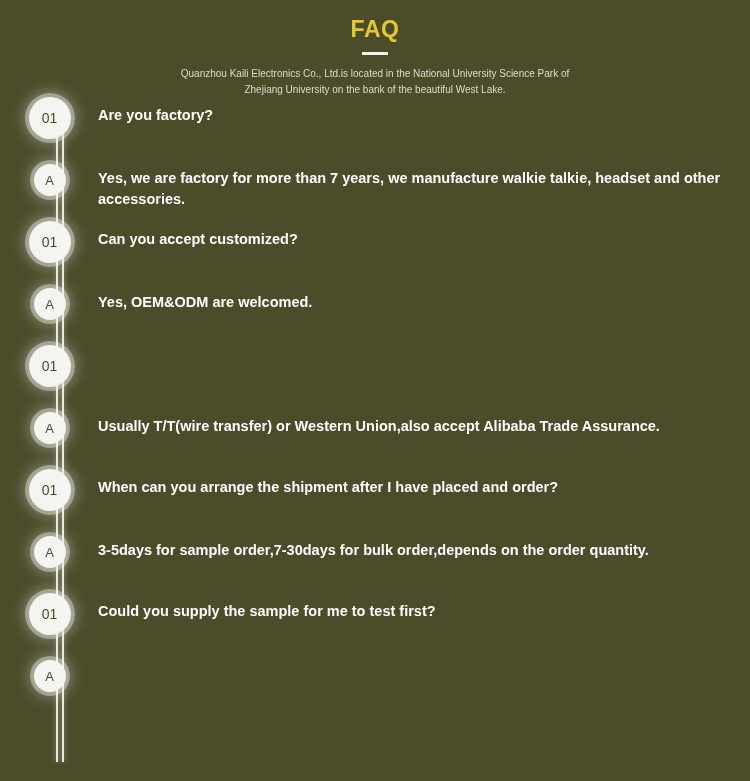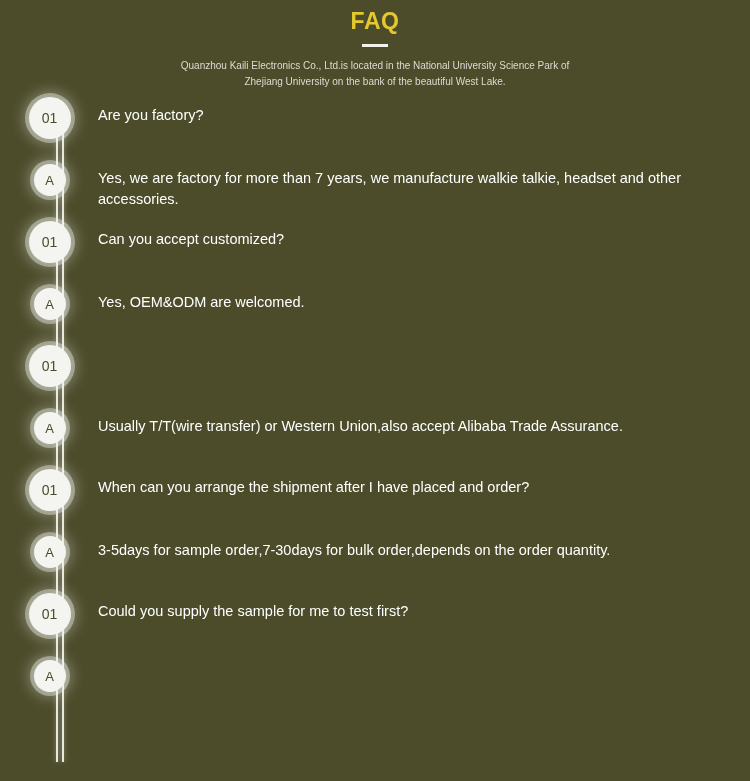--- a/index.html
+++ b/index.html
@@ -19,21 +19,21 @@
   .page {
     position: relative;
     width: 750px;
     height: 781px;
     background: #4c4c2b;
   }
 
   
   .header {
     position: absolute;
-    top: 0;
+    top: 8px;
     left: 0;
     width: 750px;
     padding-top: 8px;
     text-align: center;
   }
   .faq-title {
     font-size: 23px;
     font-weight: bold;
     color: #e3c92e;
     letter-spacing: 0.5px;
@@ -127,20 +127,21 @@
     height: 32px;
     font-size: 13px;
     margin-left: 1px;
     margin-top: 5px;
   }
 
   .text-cell {
     flex: 1 1 auto;
     padding-right: 24px;
     padding-top: 13px;
+    font-weight: bold;
   }
   .qa-text {
     color: #ffffff;
     font-size: 14.5px;
     line-height: 21px;
     margin: 0;
   }
   .row.answer .text-cell { padding-top: 14px; }
 
   

